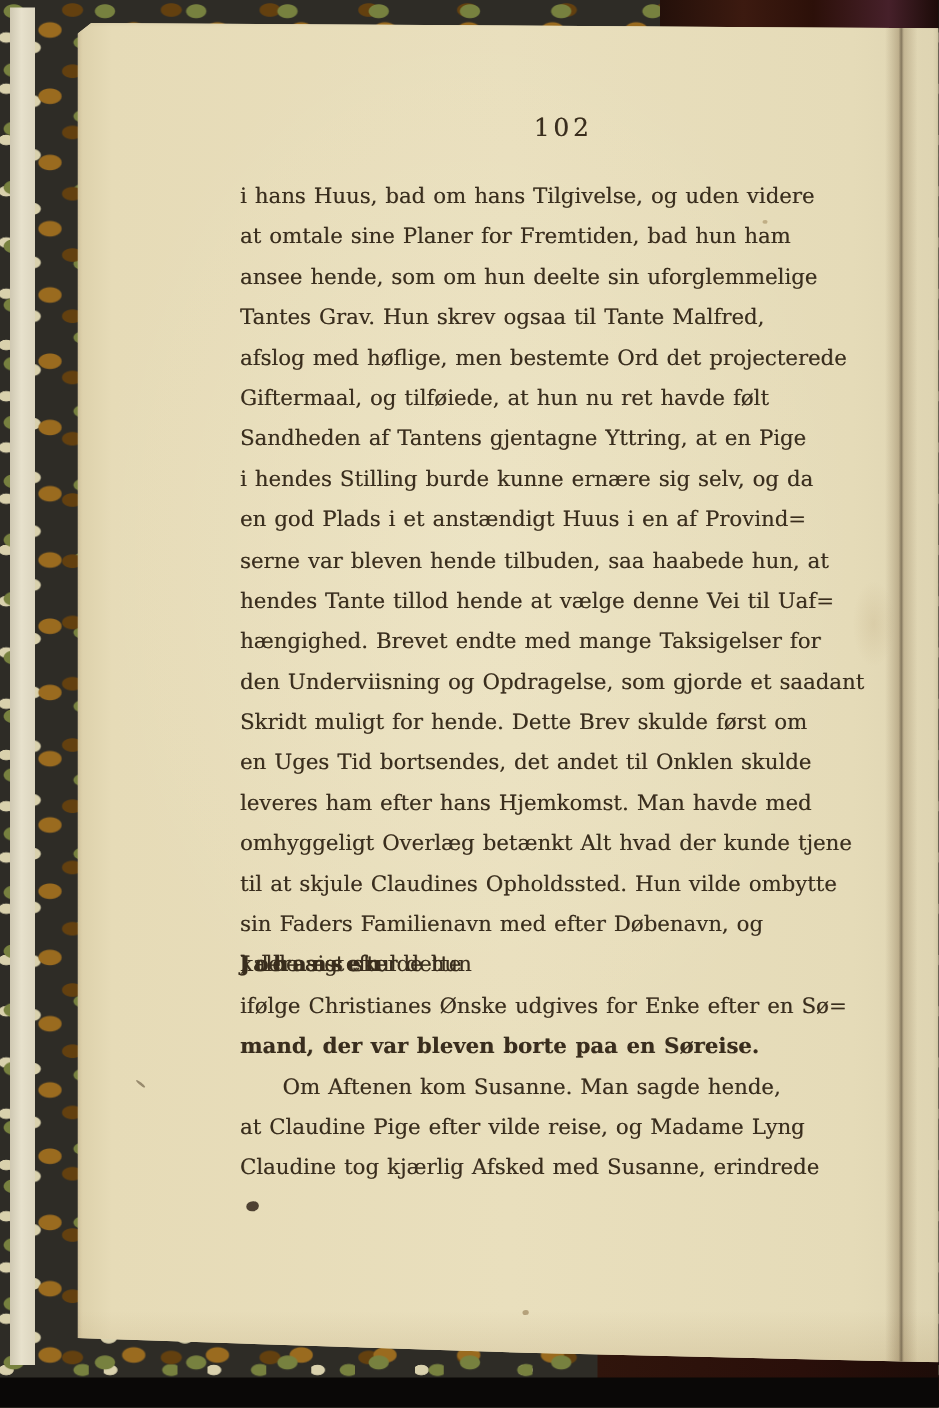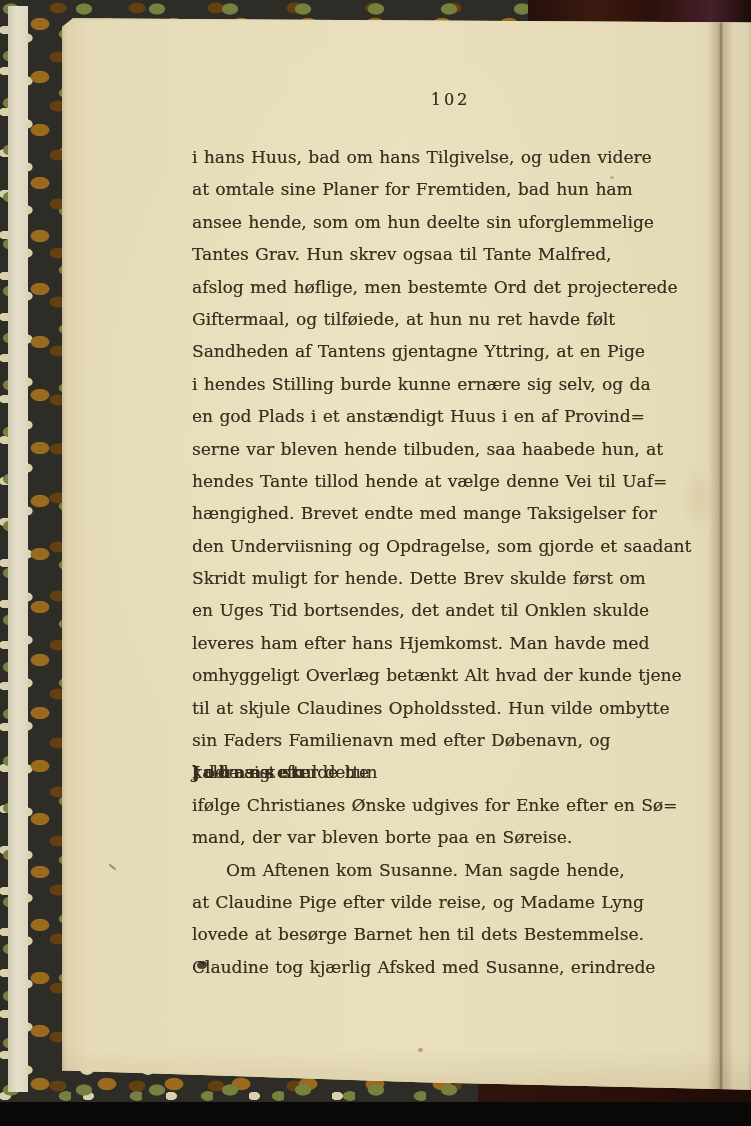--- a/index.html
+++ b/index.html
@@ -40,30 +40,30 @@
       radial-gradient(ellipse 430px 620px at 46% 40%, rgba(255,252,236,.16), rgba(0,0,0,0) 72%),
       linear-gradient(0deg, rgba(150,120,70,.16), rgba(0,0,0,0) 4%),
       linear-gradient(90deg,#dcd0aa 0,#e6dbb7 4%,var(--paper,#e9dfbd) 50%,#e5dbb8 90%,#ded4b2 100%);
     background-color:var(--paper,#e9dfbd);
     clip-path:polygon(1.6% 0.4%,100% 0.8%,100% 99.8%,52% 99.1%,0 98%,0 1.2%);
     box-shadow:inset 0 3px 4px rgba(70,45,20,.25);}
   .gutter{left:646px;top:0;width:26px;height:100%;
     background:linear-gradient(90deg, rgba(0,0,0,0), rgba(107,82,48,.30) 42%, rgba(56,40,22,.55) 50%, rgba(107,82,48,.26) 58%, rgba(0,0,0,0));}
 
   .folio{left:130px;top:76px;width:517px;text-align:center;
-    font-size:16px;letter-spacing:3px;color:var(--ink,#392d1d);
+    font-size:20px;letter-spacing:3px;color:var(--ink,#392d1d);
     text-shadow:.3px 0 0 rgba(57,45,29,.55);}
 
   .textblock{left:130px;top:127px;width:517px;
     font-size:17px;line-height:32.4px;color:var(--ink,#392d1d);
     text-shadow:.3px 0 0 rgba(57,45,29,.5);word-spacing:1px;}
   .line{position:static;display:block;height:32.4px;overflow:hidden;
     text-align:justify;text-align-last:justify;}
   .line.indent{padding-left:34px;}
-  .line.no-just{text-align-last:left;}
+  .line.no-just{text-align-last:left;font-weight:bold;}
   .sperr{letter-spacing:3.5px;font-weight:bold;}
 
   
   .speck{border-radius:60% 45% 55% 50%;}
   .sp1{left:135px;top:947px;width:10px;height:8px;background:#33261a;opacity:.85;}
   .sp2{left:356px;top:1034px;width:5px;height:4px;background:#8a6f45;opacity:.55;}
   .sp3{left:548px;top:162px;width:4px;height:3px;background:#9a7f52;opacity:.5;}
   .sp4{left:46px;top:852px;width:9px;height:2px;background:#4a3a24;opacity:.5;transform:rotate(40deg);}
   .stain{left:620px;top:450px;width:34px;height:70px;background:radial-gradient(ellipse at center, rgba(160,130,80,.14), rgba(0,0,0,0) 70%);}
 </style>
@@ -148,23 +148,20 @@
         <div class="line no-just">
           <span>mand, der var bleven borte paa en Søreise.</span>
         </div>
         <div class="line indent">
           <span>Om Aftenen kom Susanne. Man sagde hende,</span>
         </div>
         <div class="line">
           <span>at Claudine Pige efter vilde reise, og Madame Lyng</span>
         </div>
         <div class="line">
-          <span>lovede at besørge Barnet hen til dets Bestemmelse.</span>
-        </div>
-        <div class="line">
           <span>Claudine tog kjærlig Afsked med Susanne, erindrede</span>
         </div>
       </div>
     <div class="gutter"></div>
     <div class="stain"></div>
     <div class="speck sp1"></div>
     <div class="speck sp2"></div>
     <div class="speck sp3"></div>
     <div class="speck sp4"></div>
   </div>

